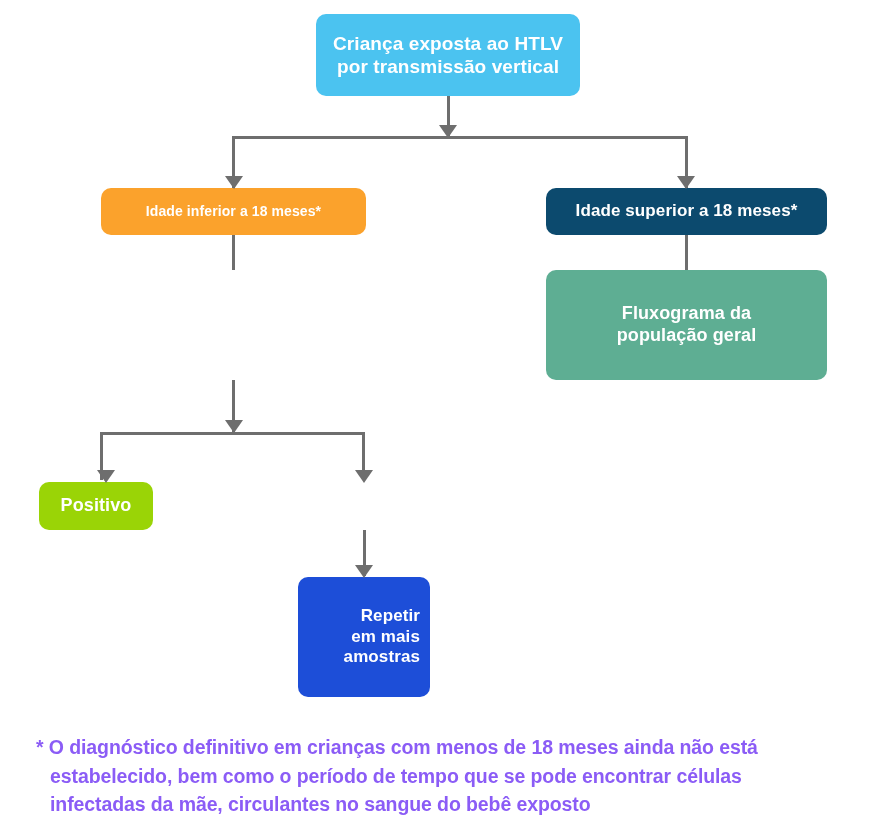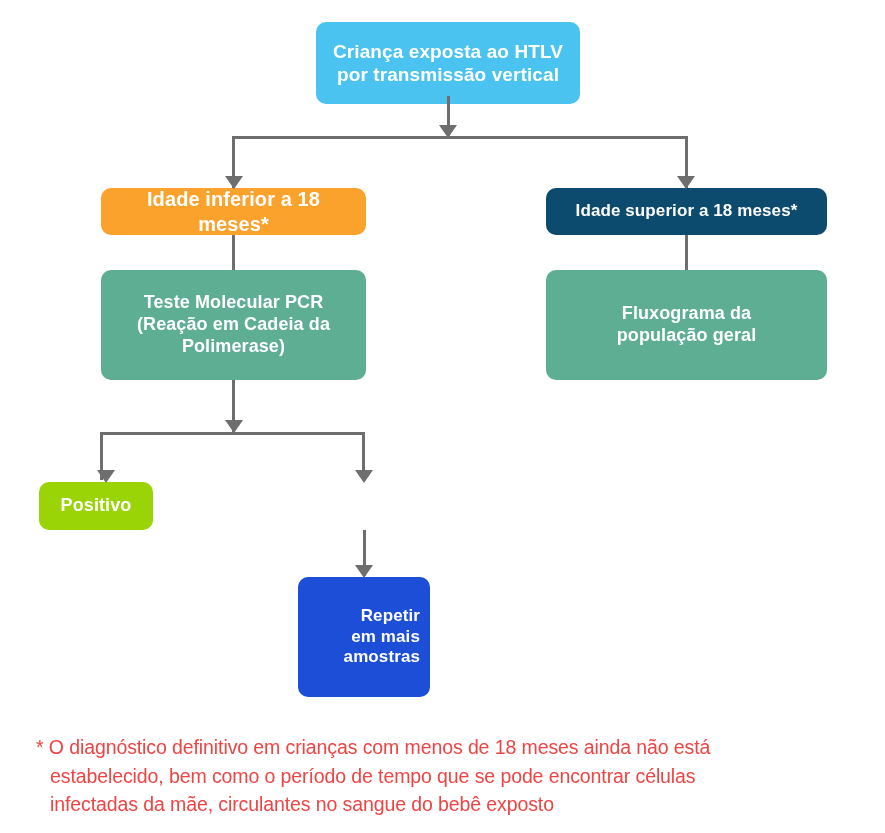--- a/index.html
+++ b/index.html
@@ -31,22 +31,22 @@
     font-weight: bold;
     border-radius: 10px;
     box-sizing: border-box;
     padding: 4px 10px;
     line-height: 1.22;
     letter-spacing: 0.1px;
   }
   .node span { display: block; width: 100%; white-space: pre-line; }
 
   
-  #node-exposed   { left: 316px; top: 14px;  width: 264px; height: 82px;  background: #4bc3f0; font-size: 19px; margin-top: 8px; }
-  #node-under18   { left: 101px; top: 188px; width: 265px; height: 47px;  background: #fba22c; font-size: 20px; }
+  #node-exposed   { left: 316px; top: 14px;  width: 264px; height: 82px;  background: #4bc3f0; font-size: 19px; }
+  #node-under18   { left: 101px; top: 188px; width: 265px; height: 47px;  background: #fba22c; font-size: 14px; }
   #node-over18    { left: 546px; top: 188px; width: 281px; height: 47px;  background: #fba22c; font-size: 17px; }
   #node-pcr       { left: 101px; top: 270px; width: 265px; height: 110px; background: #5eae93; font-size: 18px; }
   #node-general   { left: 546px; top: 270px; width: 281px; height: 110px; background: #5eae93; font-size: 18px; }
   #node-positive  { left: 39px;  top: 482px; width: 114px; height: 48px;  background: #9ad406; font-size: 18px; }
   #node-negative  { left: 297px; top: 482px; width: 134px; height: 48px;  background: #fa4147; font-size: 18px; }
   #node-repeat    { left: 298px; top: 577px; width: 132px; height: 120px; background: #a9a9a9; font-size: 17px; }
 
   
   .line { position: absolute; background: #6e6e6e; }
   .vline { width: 3px; }
@@ -58,23 +58,23 @@
     border-right: 9px solid transparent;
     border-top: 13px solid #6e6e6e;
   }
 
   
   #footnote {
     position: absolute;
     left: 36px;
     top: 733px;
     width: 790px;
-    color: #ef4444;
+    color: #8b5cf6;
     font-size: 19.5px;
-    font-weight: normal;
+    font-weight: bold;
     line-height: 1.47;
     letter-spacing: -0.1px;
   }
   #footnote .fn-line { display: block; white-space: pre; }
   #footnote .fn-line.indent { padding-left: 14px; }
 </style>
 </head>
 <body>
 
 <div id="flow">
@@ -85,25 +85,20 @@
   </div>
 
   <div class="node" id="node-under18" style="background: rgb(251, 162, 44);">
     <span>Idade inferior a 18 meses*</span>
   </div>
 
   <div class="node" id="node-over18" style="background: #0c4a6e;">
     <span>Idade superior a 18 meses*</span>
   </div>
 
-  <div class="node" id="node-pcr" style="background: rgb(94, 174, 147);">
-    <span>Teste Molecular PCR
-(Reação em Cadeia da
-Polimerase)</span>
-  </div>
 
   <div class="node" id="node-general" style="background: rgb(94, 174, 147);">
     <span>Fluxograma da
 população geral</span>
   </div>
 
   <div class="node" id="node-positive" style="background: rgb(154, 212, 6);">
     <span>Positivo</span>
   </div>
 

